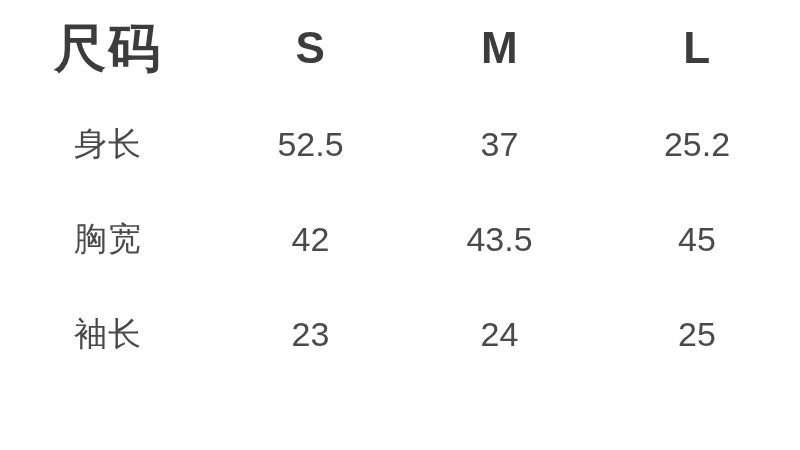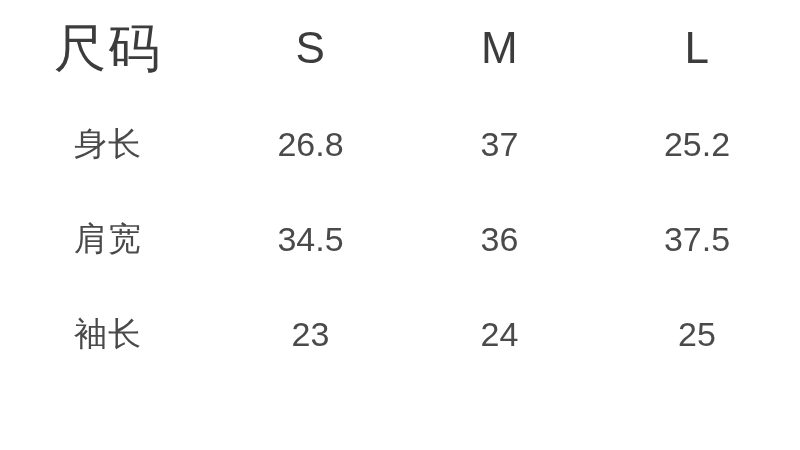--- a/index.html
+++ b/index.html
@@ -33,21 +33,21 @@
   table.size-table col.c-l     { width: 206px; }
 
   
   tr.header-row { height: 96px; }
 
   th.head-cell {
     padding: 0;
     margin: 0;
     text-align: center;
     vertical-align: middle;
-    font-weight: 400;
+    font-weight: 700;
     color: #3c3c3c;
     letter-spacing: 0.5px;
   }
   th.head-cell.label-head {
     font-size: 52px;
     line-height: 1;
     letter-spacing: 2px;
   }
   th.head-cell.size-head {
     font-size: 44px;
@@ -91,32 +91,32 @@
         <th class="head-cell label-head">尺码</th>
         <th class="head-cell size-head">S</th>
         <th class="head-cell size-head">M</th>
         <th class="head-cell size-head">L</th>
       </tr>
     </thead>
 
     <tbody>
       <tr class="data-row">
         <td class="data-cell row-label">身长</td>
-        <td class="data-cell">26.8</td>
+        <td class="data-cell">52.5</td>
         <td class="data-cell">37</td>
         <td class="data-cell">25.2</td>
       </tr>
 
+      <tr class="data-row">
+        <td class="data-cell row-label">胸宽</td>
+        <td class="data-cell">42</td>
+        <td class="data-cell">43.5</td>
+        <td class="data-cell">45</td>
+      </tr>
 
-      <tr class="data-row">
-        <td class="data-cell row-label">肩宽</td>
-        <td class="data-cell">34.5</td>
-        <td class="data-cell">36</td>
-        <td class="data-cell">37.5</td>
-      </tr>
 
       <tr class="data-row">
         <td class="data-cell row-label">袖长</td>
         <td class="data-cell">23</td>
         <td class="data-cell">24</td>
         <td class="data-cell">25</td>
       </tr>
     </tbody>
   </table>
 

